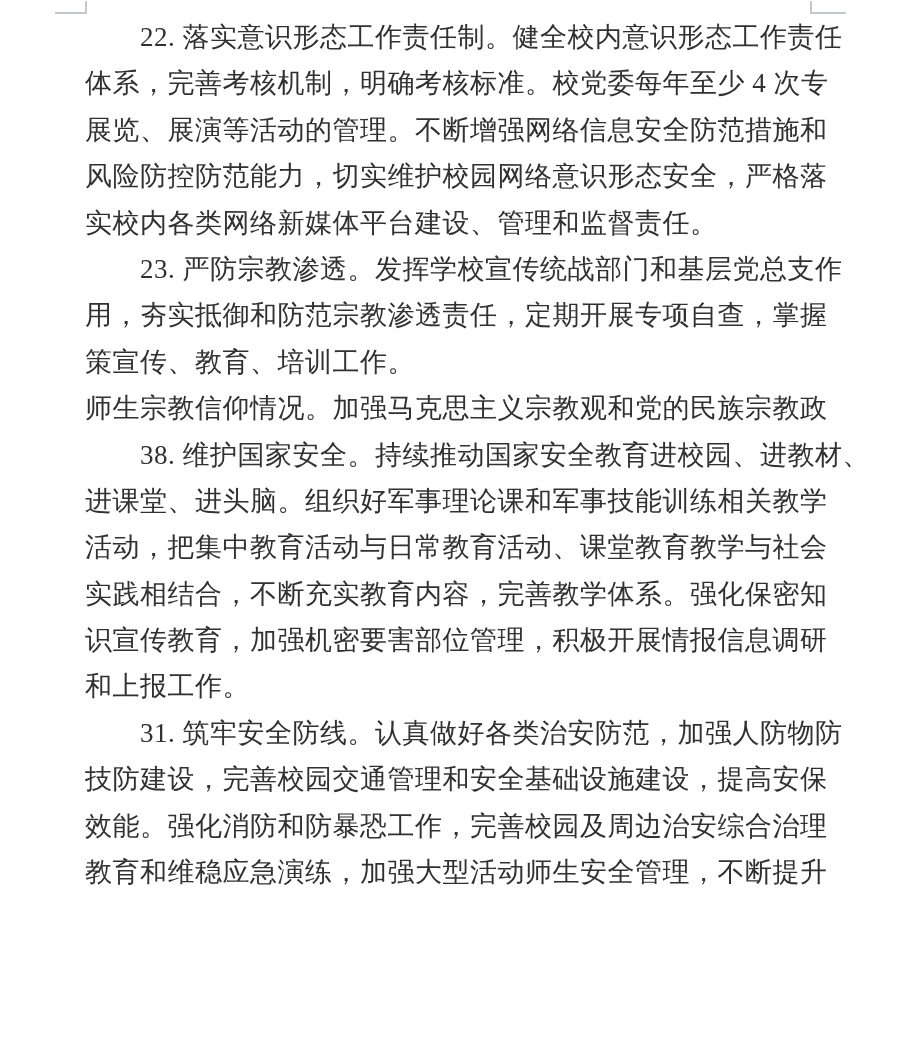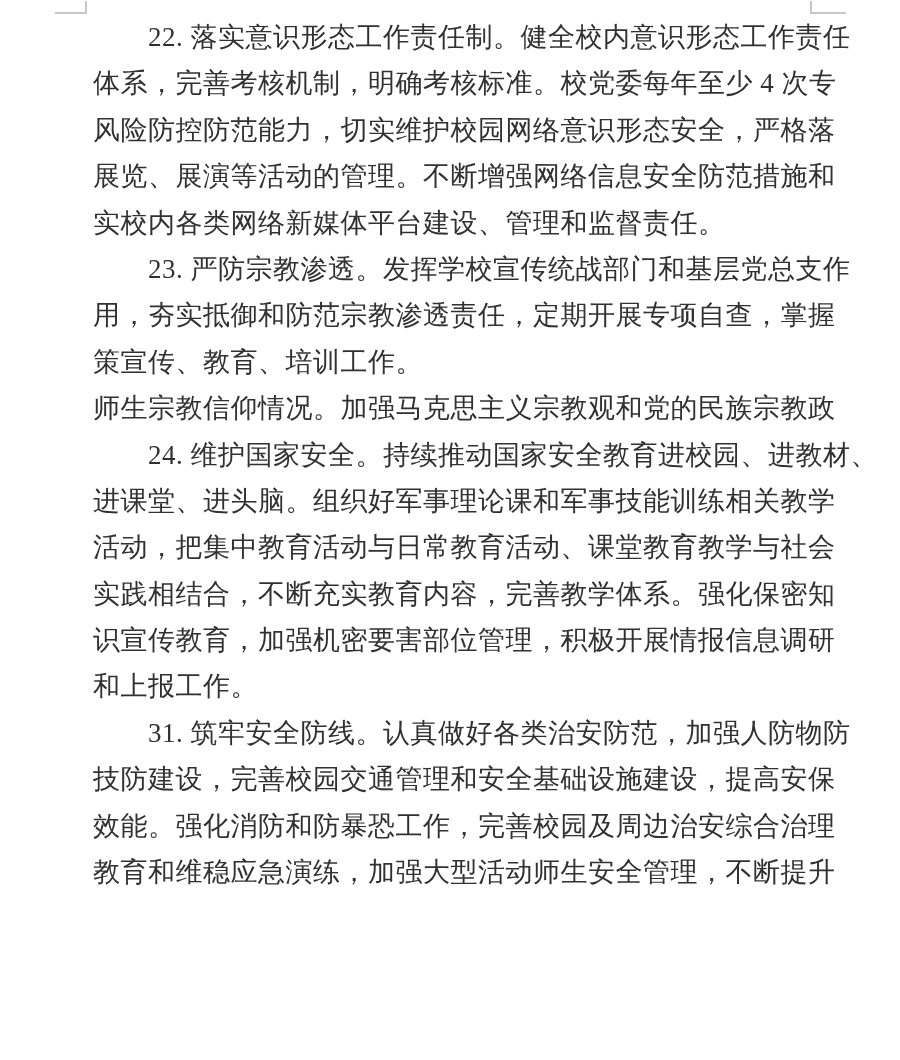--- a/index.html
+++ b/index.html
@@ -34,52 +34,51 @@
   }
   .para { margin: 0; padding: 0; }
   .line {
     line-height: 46.4px;
     height: 46.4px;
     white-space: nowrap;
     text-align: justify;
     text-align-last: justify;
     text-justify: inter-character;
     letter-spacing: 0.5px;
-    margin-left: 8px;
   }
   .line.first { text-indent: 55px; }
   .line.plast { text-align-last: left; }
 </style>
 </head>
 <body>
 
 <div id="screen">
 
   <div id="mark-top-left" class="boundary-mark"></div>
   <div id="mark-top-right" class="boundary-mark"></div>
 
   <div id="text-area">
 
     <div class="para">
       <div class="line first">22. 落实意识形态工作责任制。健全校内意识形态工作责任</div>
       <div class="line">体系，完善考核机制，明确考核标准。校党委每年至少 4 次专</div>
+      <div class="line">展览、展演等活动的管理。不断增强网络信息安全防范措施和</div>
       <div class="line">风险防控防范能力，切实维护校园网络意识形态安全，严格落</div>
-      <div class="line">展览、展演等活动的管理。不断增强网络信息安全防范措施和</div>
       <div class="line plast">实校内各类网络新媒体平台建设、管理和监督责任。</div>
     </div>
 
     <div class="para">
       <div class="line first">23. 严防宗教渗透。发挥学校宣传统战部门和基层党总支作</div>
       <div class="line">用，夯实抵御和防范宗教渗透责任，定期开展专项自查，掌握</div>
       <div class="line plast">策宣传、教育、培训工作。</div>
       <div class="line">师生宗教信仰情况。加强马克思主义宗教观和党的民族宗教政</div>
     </div>
 
     <div class="para">
-      <div class="line first">24. 维护国家安全。持续推动国家安全教育进校园、进教材、</div>
+      <div class="line first">38. 维护国家安全。持续推动国家安全教育进校园、进教材、</div>
       <div class="line">进课堂、进头脑。组织好军事理论课和军事技能训练相关教学</div>
       <div class="line">活动，把集中教育活动与日常教育活动、课堂教育教学与社会</div>
       <div class="line">实践相结合，不断充实教育内容，完善教学体系。强化保密知</div>
       <div class="line">识宣传教育，加强机密要害部位管理，积极开展情报信息调研</div>
       <div class="line plast">和上报工作。</div>
     </div>
 
     <div class="para">
       <div class="line first">31. 筑牢安全防线。认真做好各类治安防范，加强人防物防</div>
       <div class="line">技防建设，完善校园交通管理和安全基础设施建设，提高安保</div>

